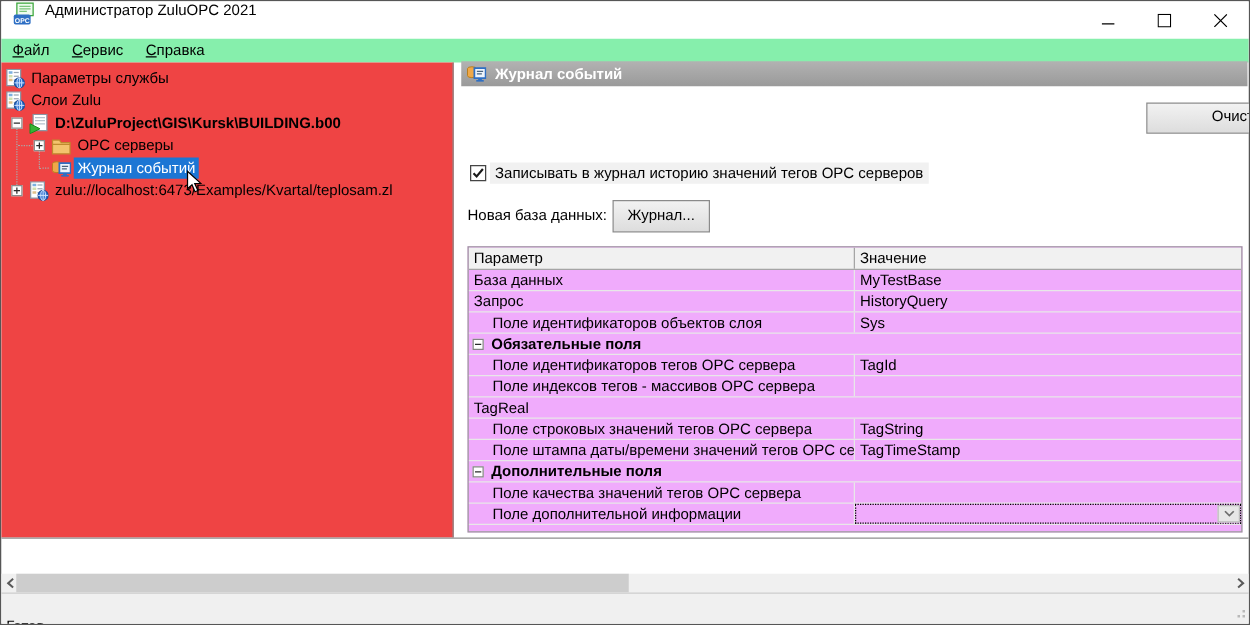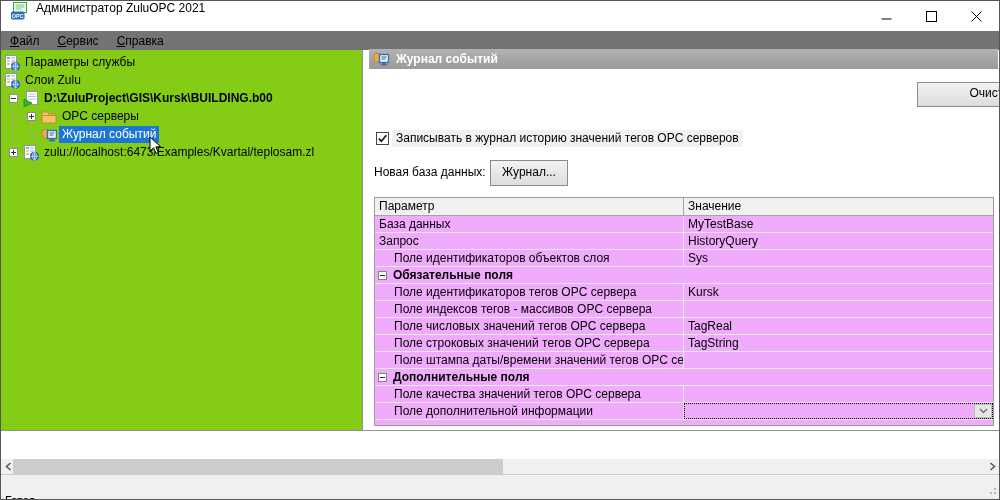--- a/index.html
+++ b/index.html
@@ -5,24 +5,24 @@
   html,body{margin:0;padding:0;background:#fff;}
   #win{position:relative;width:1000px;height:500px;border:1px solid #565656;background:#fff;
        font-family:"Liberation Sans",sans-serif;font-size:12px;color:#000;overflow:hidden;box-sizing:border-box;}
   
   .titlebar{position:absolute;left:0;top:0;right:0;height:30px;display:flex;align-items:flex-start;background:#fff;}
   .app-icon{margin-left:8px;width:20px;height:20px;flex:0 0 auto;}
   .title{margin-left:7px;white-space:nowrap;}
   .controls{margin-left:auto;display:flex;height:100%;}
   .ctrl{width:45px;height:100%;display:flex;align-items:center;justify-content:center;}
   
-  .menubar{position:absolute;left:0;top:30px;right:0;height:19px;display:flex;align-items:center;background:#737373;}
+  .menubar{position:absolute;left:0;top:30px;right:0;height:19px;display:flex;background:#86efac;}
   .menu-item{padding:2px 9px;white-space:nowrap;}
   
-  .tree-panel{position:absolute;left:0;top:49px;width:361px;height:380px;border-right:1px solid #8c8c8c;background:#84cc16;}
+  .tree-panel{position:absolute;left:0;top:49px;width:361px;height:380px;border-right:1px solid #8c8c8c;background:#ef4444;}
   .t-exp{position:absolute;width:9px;height:9px;box-sizing:border-box;border:1px solid #8c8c8c;background:#fff;
          display:flex;align-items:center;justify-content:center;z-index:3;}
   .t-icon{position:absolute;width:16px;height:16px;z-index:2;}
   .t-label{position:absolute;height:17px;line-height:17px;padding:0 3px;white-space:nowrap;z-index:2;}
   .t-label.bold{font-weight:bold;}
   .t-label.selected{background:#1c76d4;color:#fff;}
   .t-conn{position:absolute;width:0;border-left:1px dotted #a9a9a9;z-index:1;}
   .t-connh{position:absolute;height:0;border-top:1px dotted #a9a9a9;z-index:1;}
   
   .panel-header{position:absolute;left:368px;top:48px;width:629px;height:20px;
@@ -230,36 +230,36 @@
         <div class="g-row group top">
           <span class="g-exp">
             <svg width="7" height="7" viewBox="0 0 7 7">
               <path d="M1 3.5 h5" stroke="#2b2b2b" stroke-width="1"></path>
             </svg>
           </span>
           <div class="c1">Обязательные поля</div>
         </div>
         <div class="g-row">
           <div class="c1">Поле идентификаторов тегов OPC сервера</div>
-          <div class="g-val">Kursk</div>
+          <div class="g-val">TagId</div>
         </div>
         <div class="g-row">
           <div class="c1">Поле индексов тегов - массивов OPC сервера</div>
           <div class="g-val"></div>
         </div>
         <div class="g-row">
-          <div class="c1">Поле числовых значений тегов OPC сервера</div>
           <div class="g-val">TagReal</div>
         </div>
         <div class="g-row">
           <div class="c1">Поле строковых значений тегов OPC сервера</div>
           <div class="g-val">TagString</div>
         </div>
         <div class="g-row">
           <div class="c1">Поле штампа даты/времени значений тегов OPC серве...</div>
+          <div class="g-val">TagTimeStamp</div>
         </div>
         <div class="g-row group top">
           <span class="g-exp">
             <svg width="7" height="7" viewBox="0 0 7 7">
               <path d="M1 3.5 h5" stroke="#2b2b2b" stroke-width="1"></path>
             </svg>
           </span>
           <div class="c1">Дополнительные поля</div>
         </div>
         <div class="g-row">

